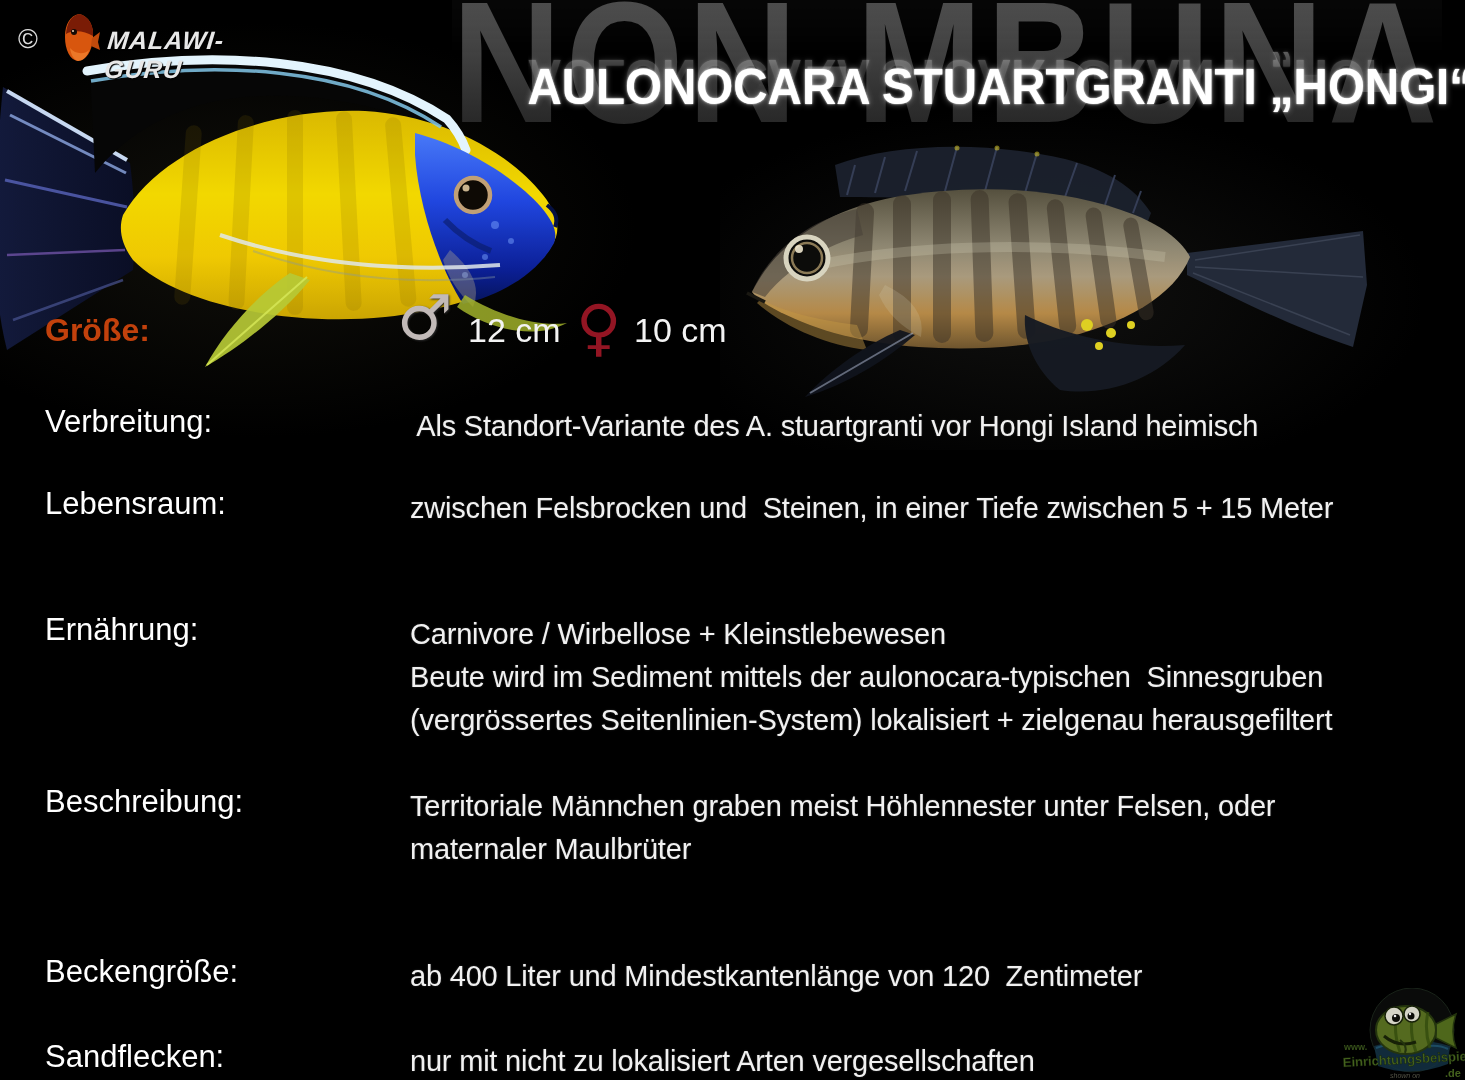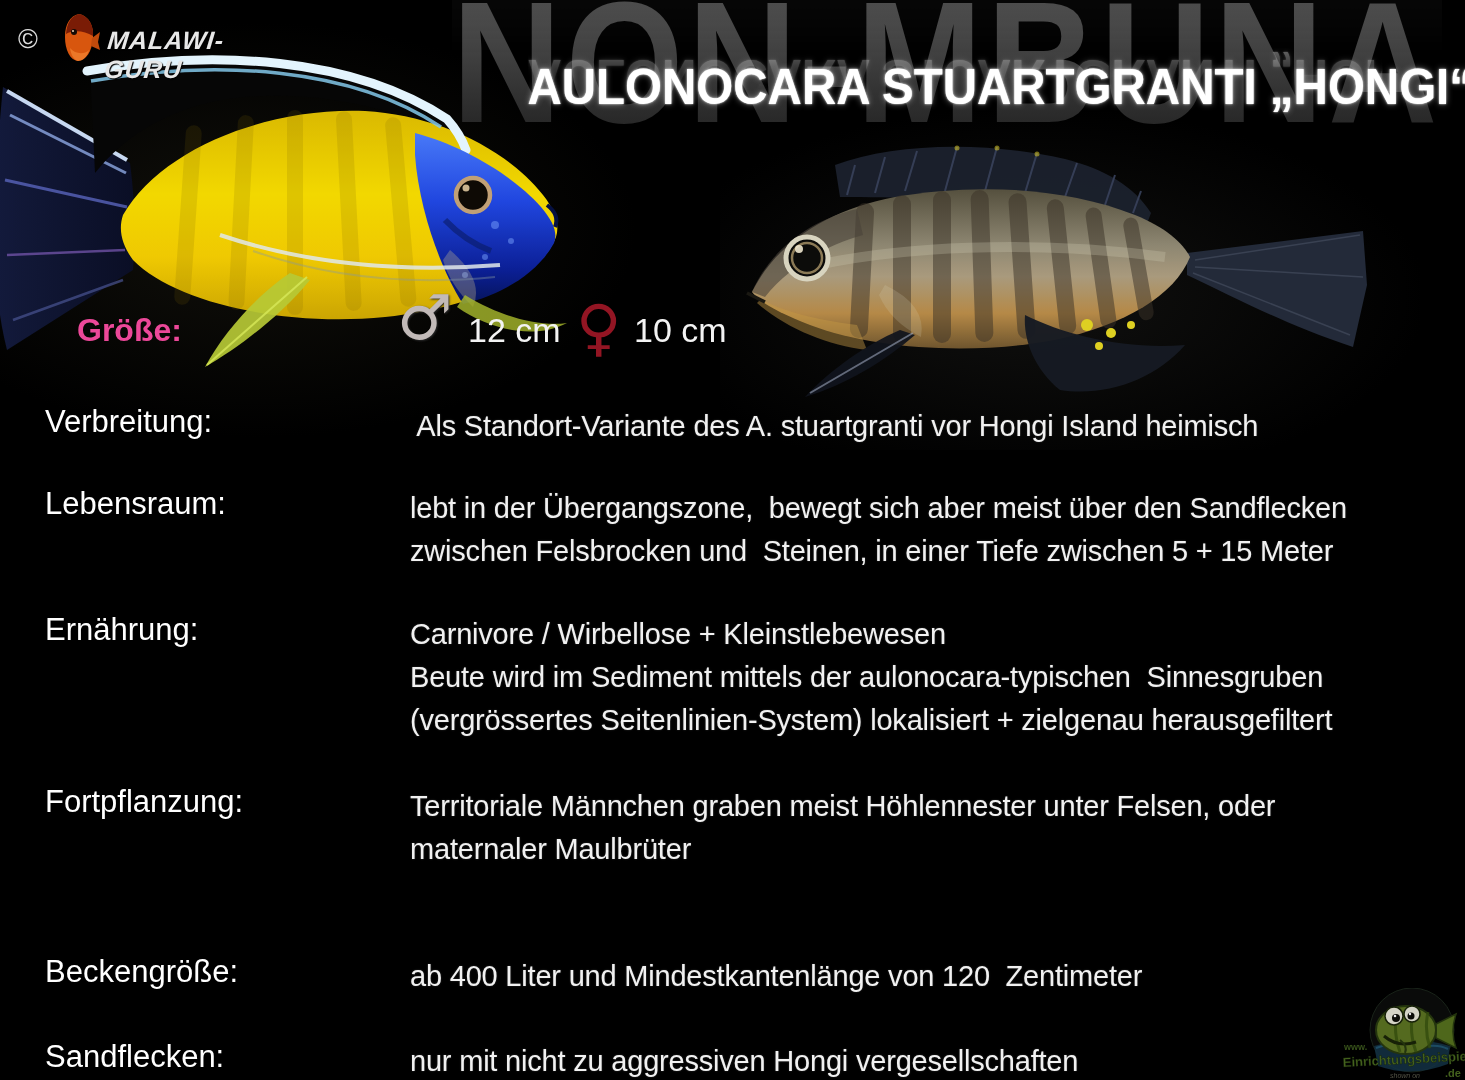--- a/index.html
+++ b/index.html
@@ -39,21 +39,21 @@
   .brand-fish{position:absolute;left:42px;top:4px;}
   .brand-name{position:absolute;left:92px;top:20px;font-size:25px;font-weight:bold;font-style:italic;
     color:#e8e8e8;letter-spacing:1px;transform:skewX(-6deg);text-shadow:1px 1px 1px #000;}
 
   
   .fish{position:absolute;z-index:2;filter:blur(.6px) saturate(1.05);}
   .fish.left{left:-5px;top:55px;}
   .fish.right{left:735px;top:135px;}
 
   
-  .size-label{position:absolute;left:45px;top:312px;z-index:4;font-size:32px;font-weight:bold;color:#ec4899;margin-left:32px;}
+  .size-label{position:absolute;left:45px;top:312px;z-index:4;font-size:32px;font-weight:bold;color:#c2410c;}
   .male-symbol{position:absolute;left:397px;top:281px;z-index:4;font-size:62px;color:#c2bab8;
     font-family:"DejaVu Sans",sans-serif;text-shadow:1px 1px 2px #2a2a2a;}
   .female-symbol{position:absolute;left:576px;top:291px;z-index:4;font-size:62px;font-weight:bold;color:#931523;
     font-family:"DejaVu Sans",sans-serif;}
   .size-value{position:absolute;top:311px;z-index:4;font-size:34px;color:#f3f3f3;}
   .size-value.male{left:468px;}
   .size-value.female{left:634px;}
 
   
   .rows{position:absolute;inset:0;z-index:4;}
@@ -248,37 +248,37 @@
   <span class="female-symbol">♀</span>
   <span class="size-value female">10 cm</span>
 
   <div class="rows">
       <div class="info-row">
         <div class="row-label">Verbreitung:</div>
         <div class="row-content"><div class="row-line"><span> Als Standort-Variante des A. stuartgranti vor Hongi Island heimisch</span></div></div>
       </div>
       <div class="info-row">
         <div class="row-label">Lebensraum:</div>
-        <div class="row-content"><div class="row-line"><span>lebt in der Übergangszone,  bewegt sich aber meist über den Sandflecken</span></div><div class="row-line"><span>zwischen Felsbrocken und  Steinen, in einer Tiefe zwischen 5 + 15 Meter</span></div></div>
+        <div class="row-content"><div class="row-line"><span>zwischen Felsbrocken und  Steinen, in einer Tiefe zwischen 5 + 15 Meter</span></div></div>
       </div>
       <div class="info-row">
         <div class="row-label">Ernährung:</div>
         <div class="row-content"><div class="row-line"><span>Carnivore / </span><span class="underlined">Wirbellose </span><span>+ </span><span class="underlined">Kleinstlebewesen</span></div><div class="row-line"><span>Beute wird im Sediment mittels der aulonocara-typischen  Sinnesgruben</span></div><div class="row-line"><span>(vergrössertes Seitenlinien-System) lokalisiert + zielgenau herausgefiltert</span></div></div>
       </div>
       <div class="info-row">
-        <div class="row-label">Fortpflanzung:</div>
+        <div class="row-label">Beschreibung:</div>
         <div class="row-content"><div class="row-line"><span>Territoriale Männchen graben meist Höhlennester unter Felsen, oder</span></div><div class="row-line"><span>maternaler Maulbrüter</span></div></div>
       </div>
       <div class="info-row">
         <div class="row-label">Beckengröße:</div>
         <div class="row-content"><div class="row-line"><span>ab 400 Liter und Mindestkantenlänge von 120  Zentimeter</span></div></div>
       </div>
       <div class="info-row">
         <div class="row-label">Sandflecken:</div>
-        <div class="row-content"><div class="row-line"><span>nur mit nicht zu aggressiven Hongi vergesellschaften</span></div></div>
+        <div class="row-content"><div class="row-line"><span>nur mit nicht zu lokalisiert Arten vergesellschaften</span></div></div>
       </div>
     </div>
 
   <svg class="badge" width="123" height="92" viewBox="0 0 123 92">
     <circle cx="70" cy="42" r="42" fill="#0b0d0b" stroke="#1c261c" stroke-width="1"></circle>
     <path d="M32,58 Q70,46 108,58 L106,76 Q70,90 36,78 Z" fill="#15364a" opacity=".85"></path>
     <path d="M34,60 Q56,52 76,58 M70,62 Q92,54 106,61" stroke="#2a6a8a" stroke-width="2" fill="none" opacity=".6"></path>
     <path d="M94,36 L114,26 Q108,44 114,60 L94,50 Z" fill="#55701e" stroke="#283a10" stroke-width="1.5"></path>
     <ellipse cx="64" cy="42" rx="30" ry="24" fill="#5c7322" stroke="#283a10" stroke-width="2"></ellipse>
     <path d="M56,20 Q50,42 58,64 M72,19 Q66,42 74,64 M86,24 Q82,42 88,60" stroke="#37510f" stroke-width="3" fill="none" opacity=".8"></path>

